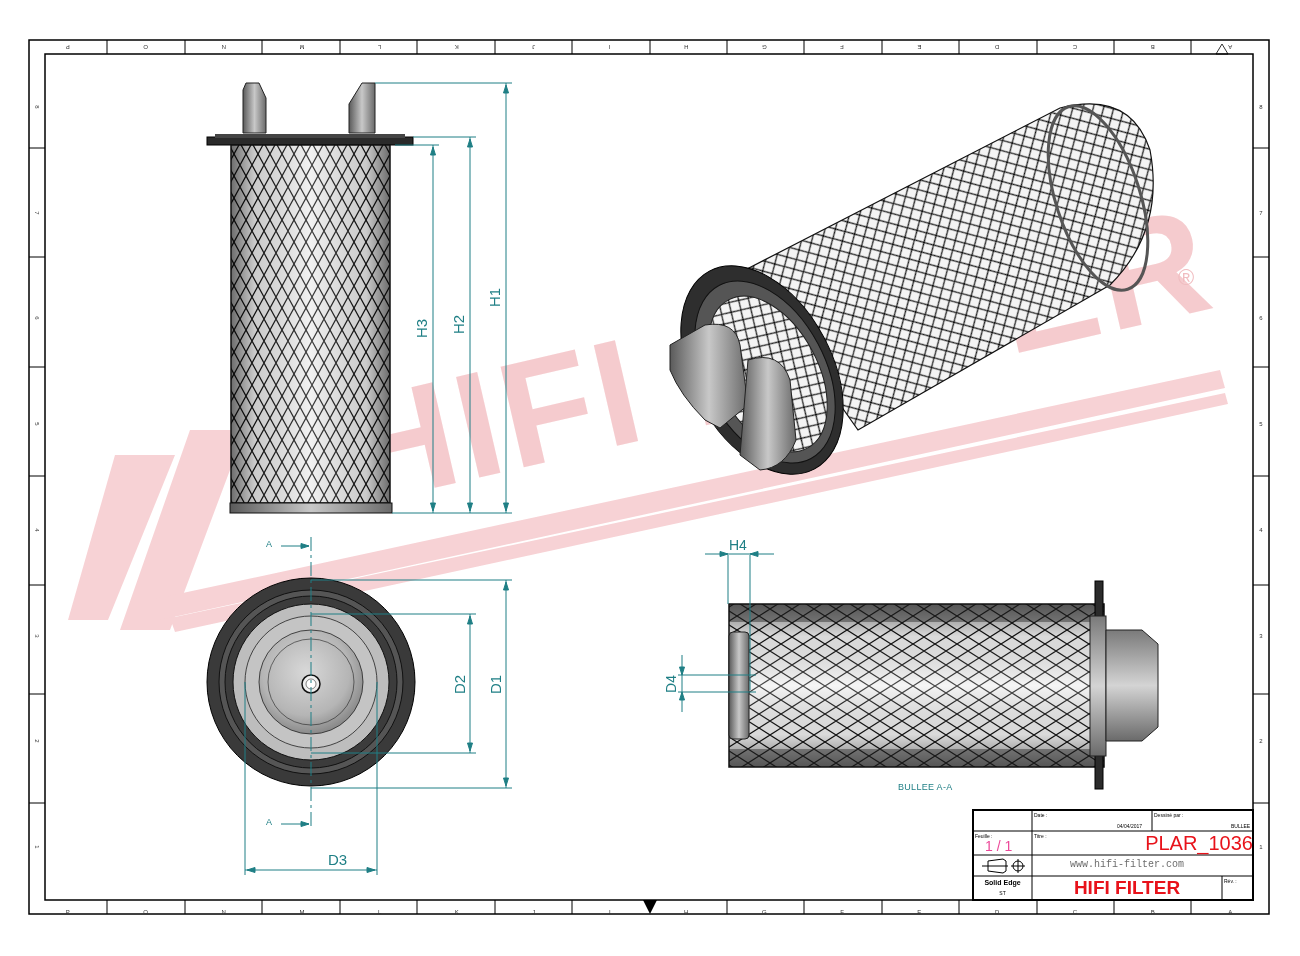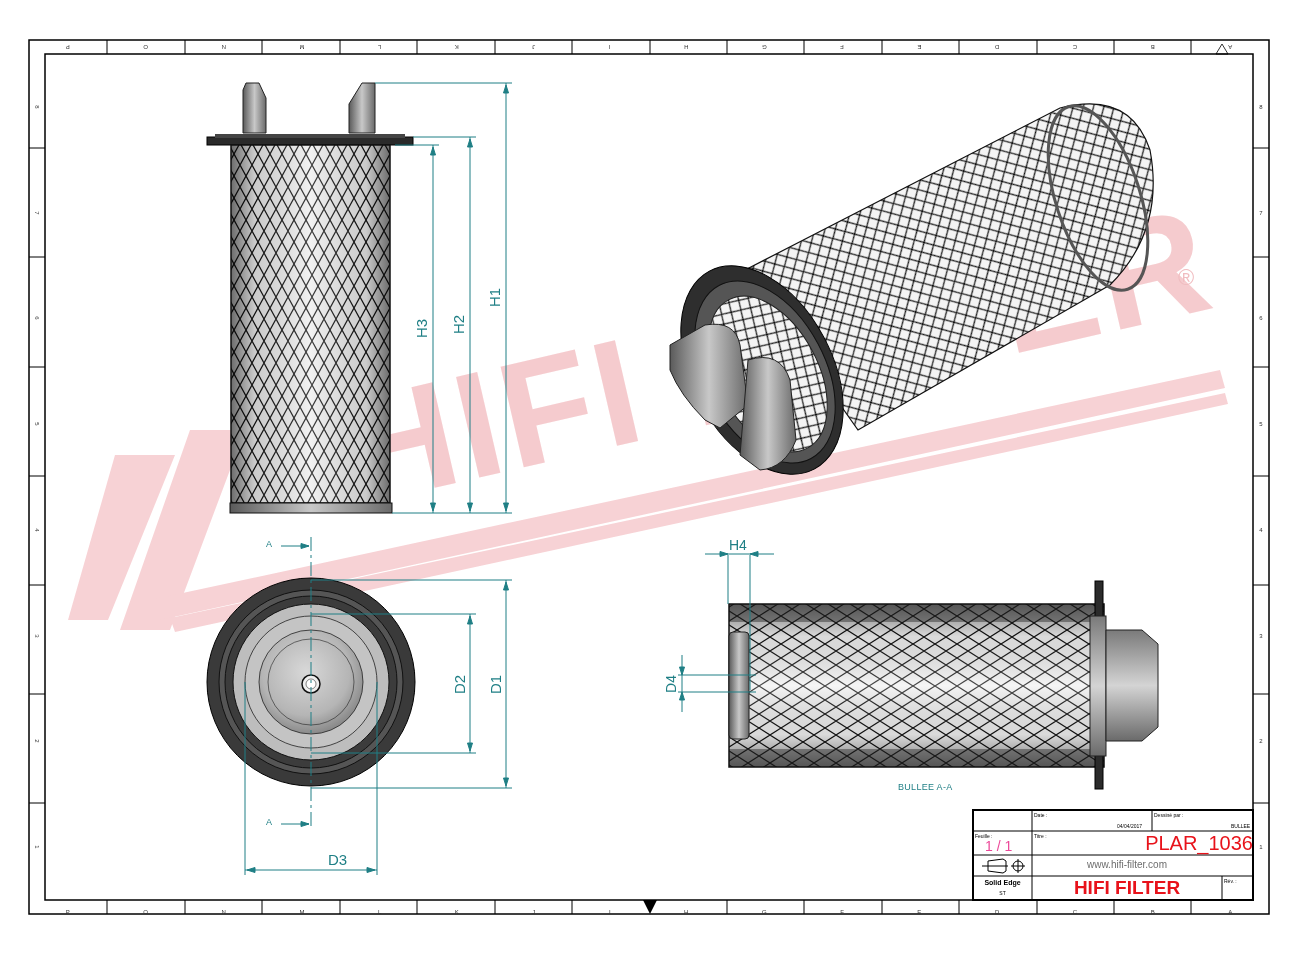--- a/index.html
+++ b/index.html
@@ -311,17 +311,17 @@
 <div class="abs" style="left:898px;top:782px;font-size:9px;color:#1f7f85;letter-spacing:0.3px;">BULLEE A-A</div>
 
 <div class="tb-small" style="left:1034px;top:812px;">Date :</div>
 <div class="tb-small" style="left:1117px;top:823px;">04/04/2017</div>
 <div class="tb-small" style="left:1154px;top:812px;">Dessiné par :</div>
 <div class="tb-small" style="left:1231px;top:823px;">BULLEE</div>
 <div class="tb-small" style="left:975px;top:833px;">Feuille :</div>
 <div class="abs" style="left:985px;top:838px;font-size:14px;color:#ec4899;">1 / 1</div>
 <div class="tb-small" style="left:1034px;top:833px;">Titre :</div>
 <div class="abs" style="left:1032px;top:832px;width:221px;text-align:right;font-size:20px;color:#e8121a;">PLAR_1036</div>
-<div class="abs" style="left:1032px;top:859px;width:190px;text-align:center;font-size:10px;color:#6d6d6d;">www.hifi-filter.com</div>
+<div class="abs" style="left:1032px;top:859px;width:190px;text-align:center;font-size:10px;color:#6d6d6d;font-family:Liberation Mono, monospace;">www.hifi-filter.com</div>
 <div class="abs" style="left:973px;top:879px;width:59px;text-align:center;font-size:7px;font-weight:bold;color:#000;">Solid Edge</div>
 <div class="abs" style="left:973px;top:890px;width:59px;text-align:center;font-size:5px;color:#000;">ST</div>
 <div class="abs" style="left:1032px;top:877px;width:190px;text-align:center;font-size:19px;font-weight:bold;color:#e8121a;">HIFI FILTER</div>
 <div class="tb-small" style="left:1224px;top:878px;">Rév. :</div>
 
 </body></html>

